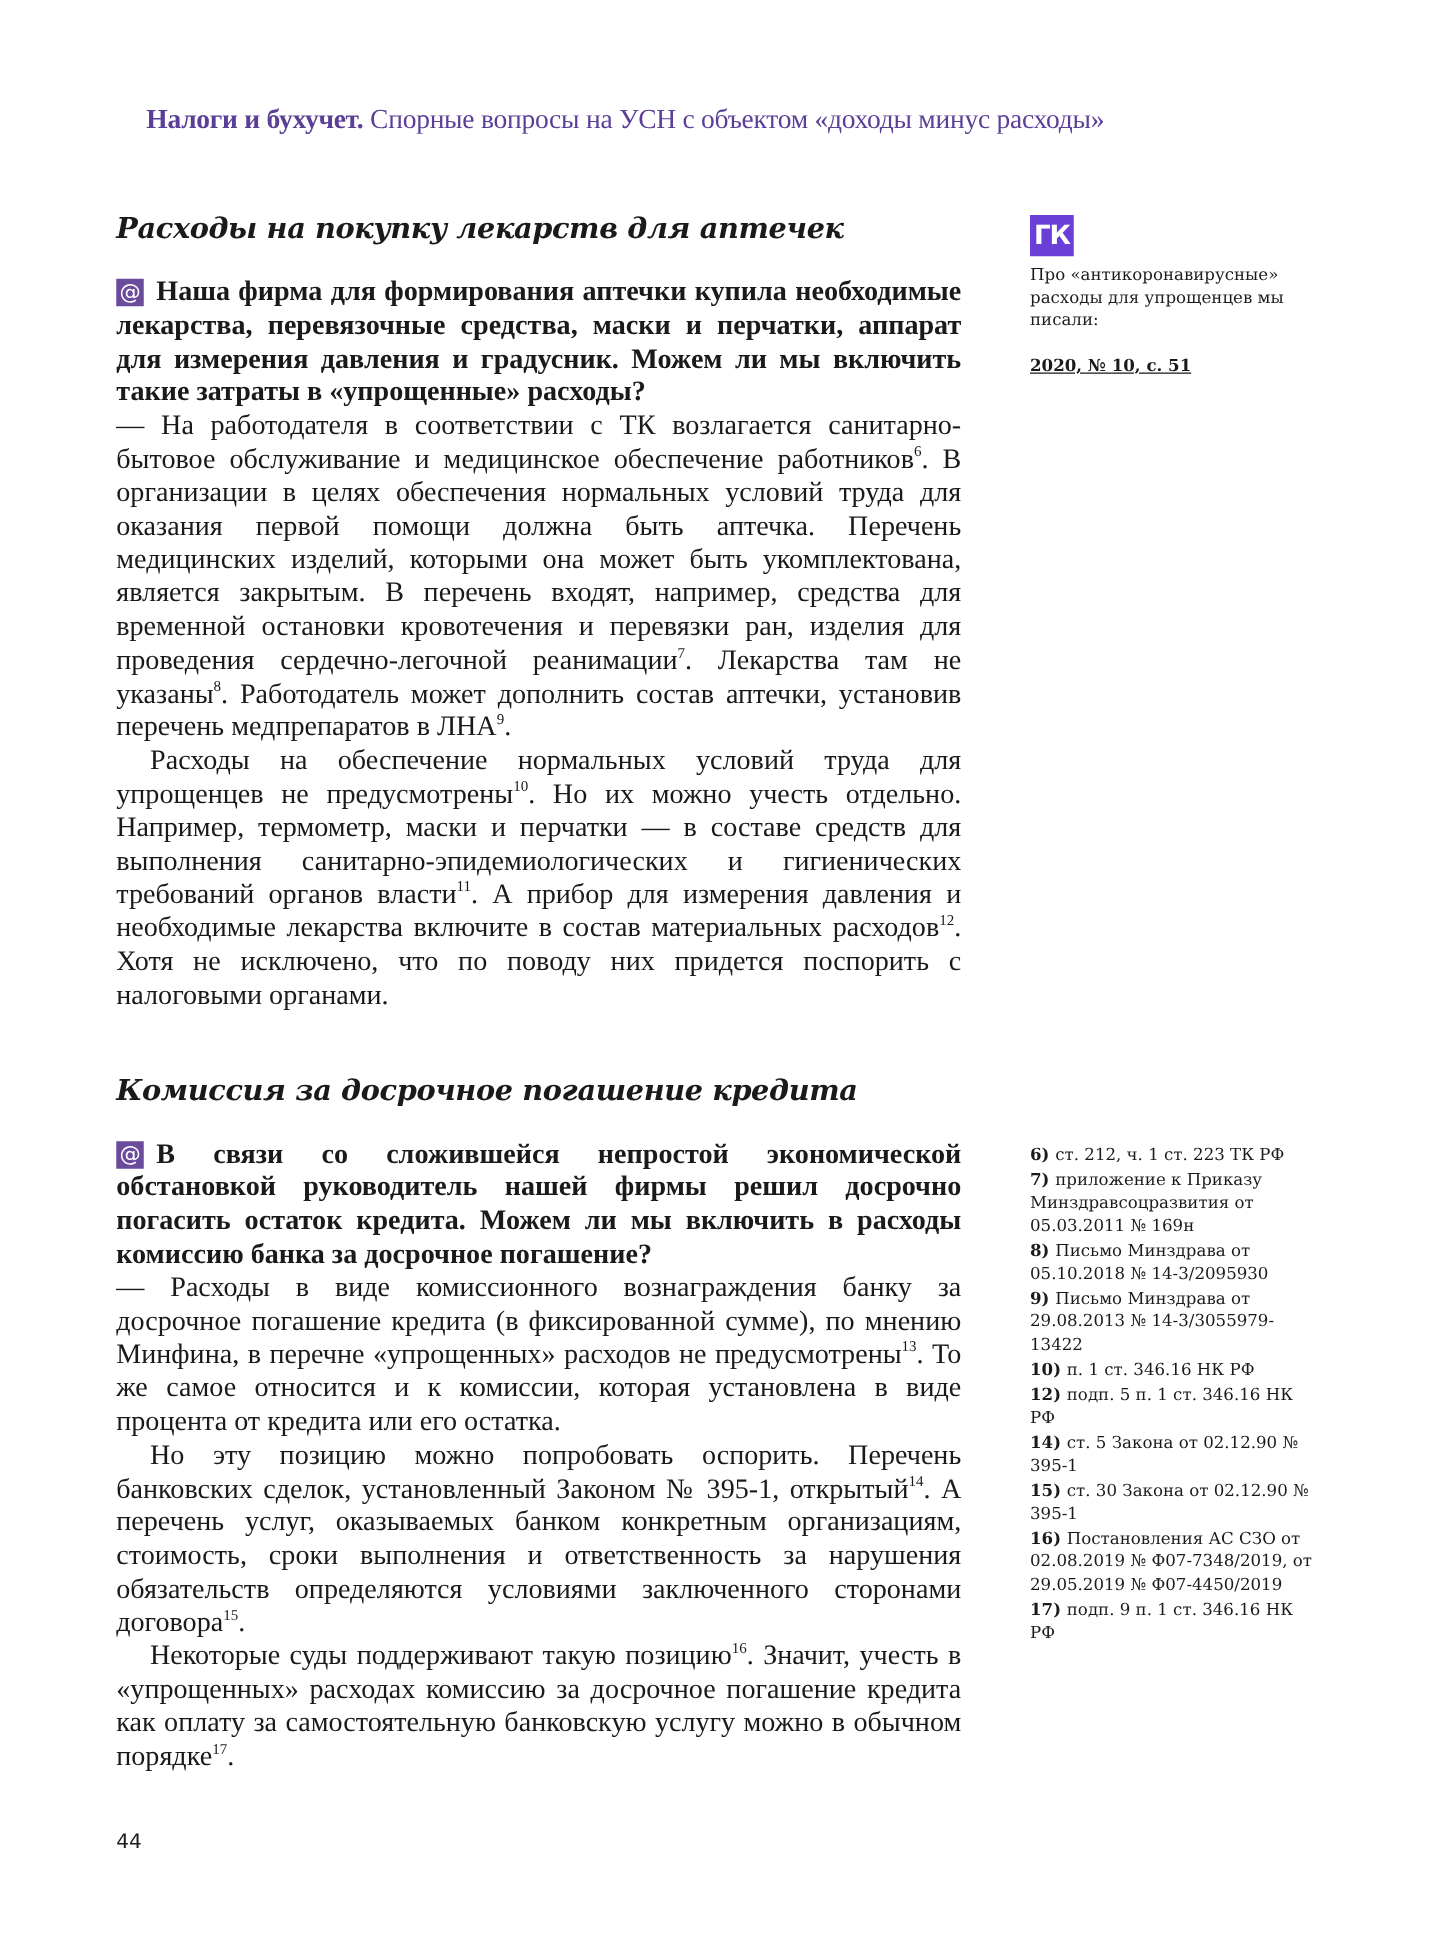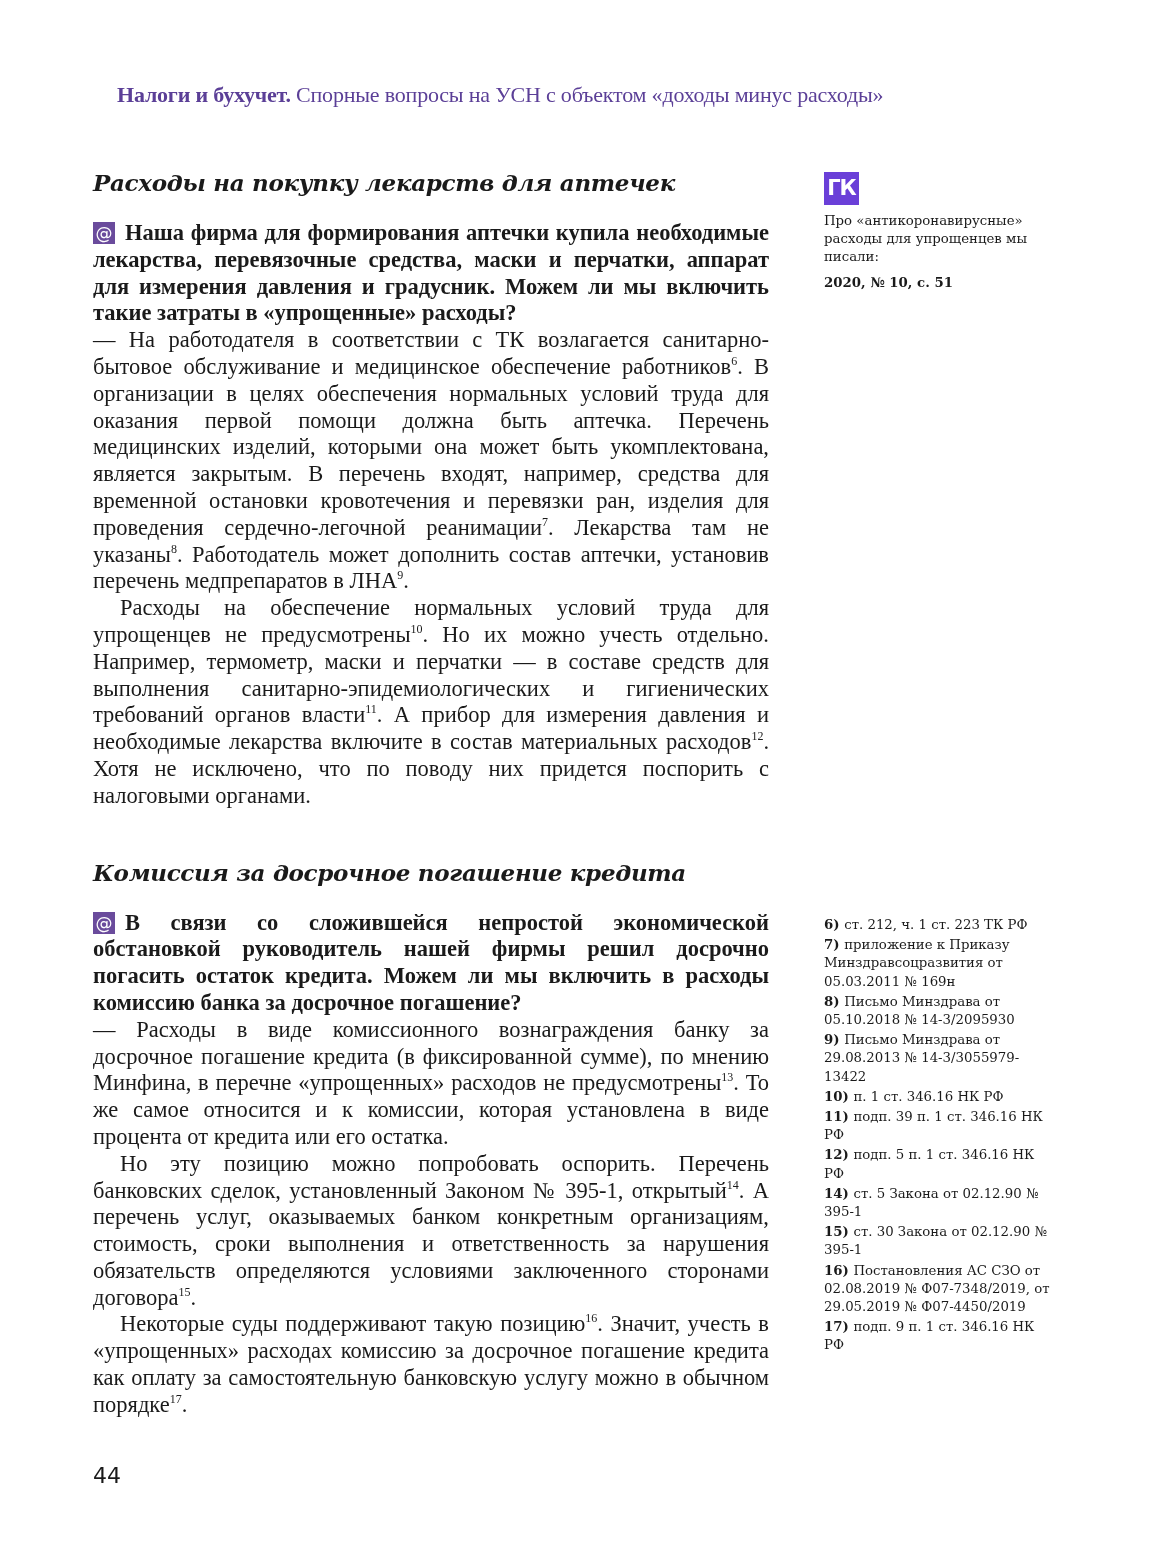--- a/index.html
+++ b/index.html
@@ -10,25 +10,25 @@
   h2 { font-family: "DejaVu Serif", serif; font-weight: bold; font-size: 23px; margin: 0; letter-spacing: -0.3px; line-height: 38px; font-style: italic; }
   .q { font-family: "Liberation Serif", serif; font-weight: bold; font-size: 22.5px; line-height: 26.8px; margin: 18px 0 0 0; text-align: justify; }
   .at { display: inline-block; width: 22px; height: 22px; background: #6a4b9c; color: #fff; font-size: 17px; line-height: 22px; text-align: center; font-family: "DejaVu Sans", sans-serif; font-weight: normal; margin-right: 10px; vertical-align: 1px; }
   p.txt { font-family: "Liberation Serif", serif; font-size: 22.5px; line-height: 26.8px; margin: 0; text-align: justify; }
   p.ind { text-indent: 27px; }
   sup { font-size: 12px; vertical-align: 9px; line-height: 0; }
   .sec2 { margin-top: 44px; }
   .side { position: absolute; left: 824px; font-family: "DejaVu Serif", serif; font-size: 13.3px; color: #1a1a1a; }
   .gk { position: absolute; left: 824px; top: 172px; width: 35px; height: 33px; background: #6a3fd8; color: #fff; font-family: "DejaVu Sans", sans-serif; font-weight: bold; font-size: 21px; line-height: 33px; text-align: center; letter-spacing: -1px; }
   .ref-text { top: 212px; width: 220px; line-height: 18px; }
-  .ref-src { font-weight: bold; display: block; margin-top: 8px; }
+  .ref-src { font-weight: bold; display: block; margin-top: 19px; text-decoration: underline; }
   .notes { top: 916px; width: 230px; line-height: 18.2px; }
   .note { margin-bottom: 2px; }
   .note b { font-weight: bold; }
-  .pagenum { position: absolute; left: 93px; top: 1463px; font-family: "DejaVu Sans", sans-serif; font-size: 22px; color: #1a1a1a; }
+  .pagenum { position: absolute; left: 93px; top: 1463px; font-family: "DejaVu Sans", sans-serif; font-size: 16px; color: #1a1a1a; }
 </style>
 </head>
 <body>
 
 <div class="header">
   <b>Налоги и бухучет.</b>
   <span>Спорные вопросы на УСН с объектом «доходы минус расходы»</span>
 </div>
 
 <div class="main">
@@ -57,21 +57,20 @@
   <span>Про «антикоронавирусные» расходы для упрощенцев мы писали:</span>
   <span class="ref-src">2020, № 10, с. 51</span>
 </div>
 
 <div class="side notes" id="footnotes">
     <div class="note"><b>6) </b><span>ст. 212, ч. 1 ст. 223 ТК РФ</span></div>
     <div class="note"><b>7) </b><span>приложение к Приказу Минздравсоцразвития от 05.03.2011 № 169н</span></div>
     <div class="note"><b>8) </b><span>Письмо Минздрава от 05.10.2018 № 14-3/2095930</span></div>
     <div class="note"><b>9) </b><span>Письмо Минздрава от 29.08.2013 № 14-3/3055979-13422</span></div>
     <div class="note"><b>10) </b><span>п. 1 ст. 346.16 НК РФ</span></div>
-    <div class="note"><b>11) </b><span>подп. 39 п. 1 ст. 346.16 НК РФ</span></div>
     <div class="note"><b>12) </b><span>подп. 5 п. 1 ст. 346.16 НК РФ</span></div>
     <div class="note"><b>14) </b><span>ст. 5 Закона от 02.12.90 № 395-1</span></div>
     <div class="note"><b>15) </b><span>ст. 30 Закона от 02.12.90 № 395-1</span></div>
     <div class="note"><b>16) </b><span>Постановления АС СЗО от 02.08.2019 № Ф07-7348/2019, от 29.05.2019 № Ф07-4450/2019</span></div>
     <div class="note"><b>17) </b><span>подп. 9 п. 1 ст. 346.16 НК РФ</span></div>
   </div>
 
 <div class="pagenum">44</div>
 
 </body></html>

